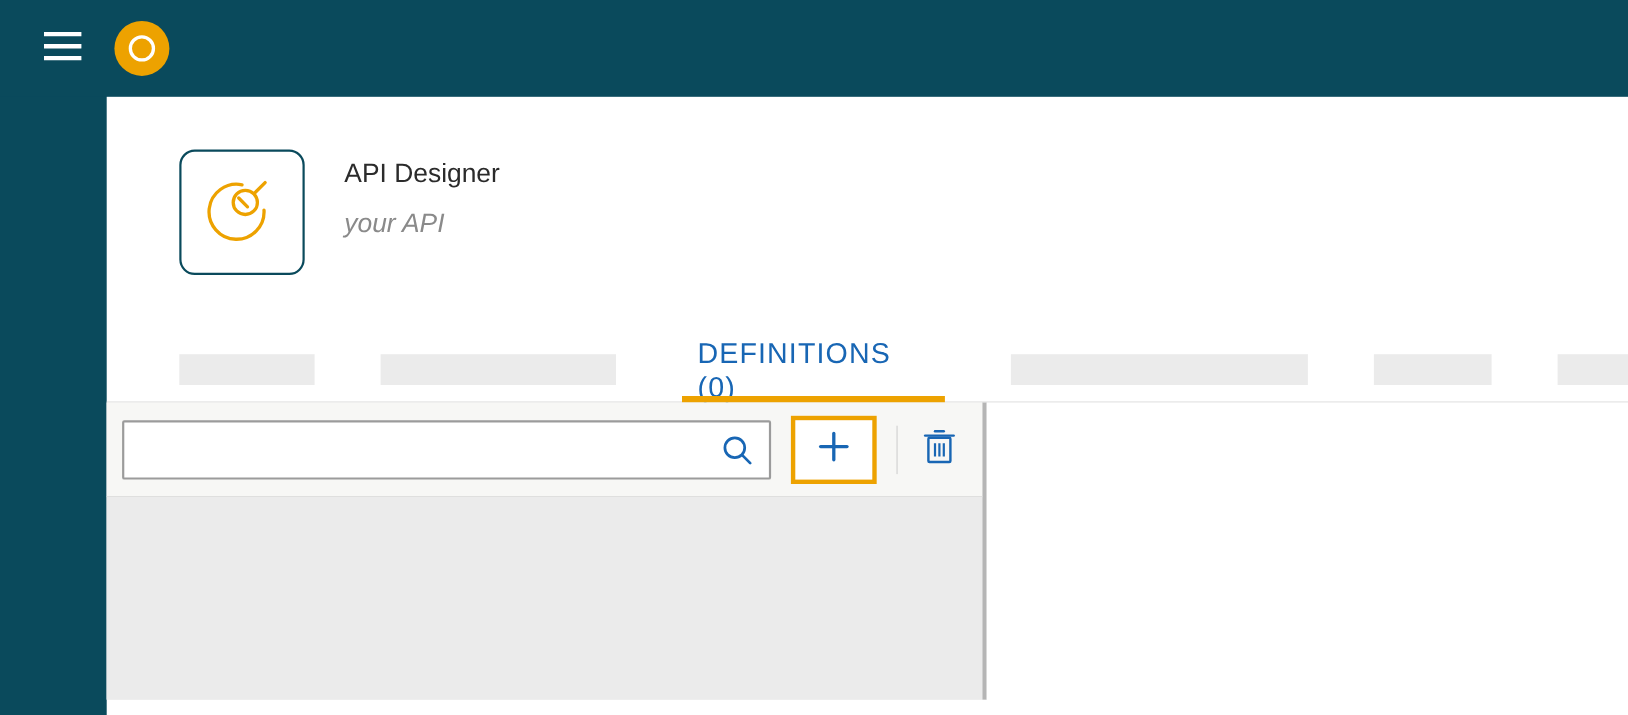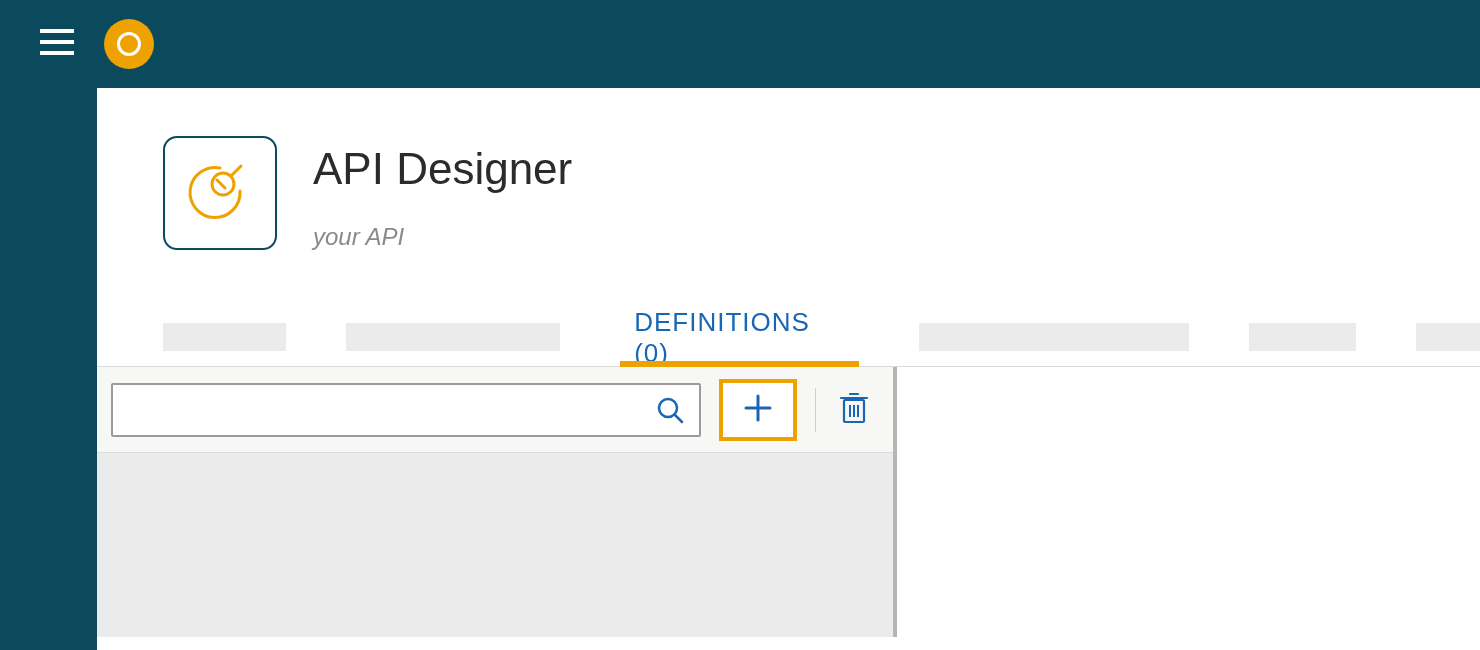--- a/index.html
+++ b/index.html
@@ -45,29 +45,29 @@
     gap: 36px;
   }
   .app-icon-box {
     width: 114px; height: 114px;
     border: 2px solid #0a4a5c;
     border-radius: 14px;
     display: flex; align-items: center; justify-content: center;
   }
   .title-block { padding-top: 8px; }
   .page-title {
-    font-size: 44px;
+    font-size: 24px;
     font-weight: 400;
     color: #2b2b2b;
   }
   .page-subtitle {
     font-size: 24px;
     font-style: italic;
     color: #8a8a8a;
-    margin-top: 29px;
+    margin-top: 18px;
   }
 
   
   .tabstrip {
     margin-top: 56px;
     height: 60px;
     display: flex;
     align-items: center;
     padding-left: 66px;
     border-bottom: 1px solid #d9d9d9;

